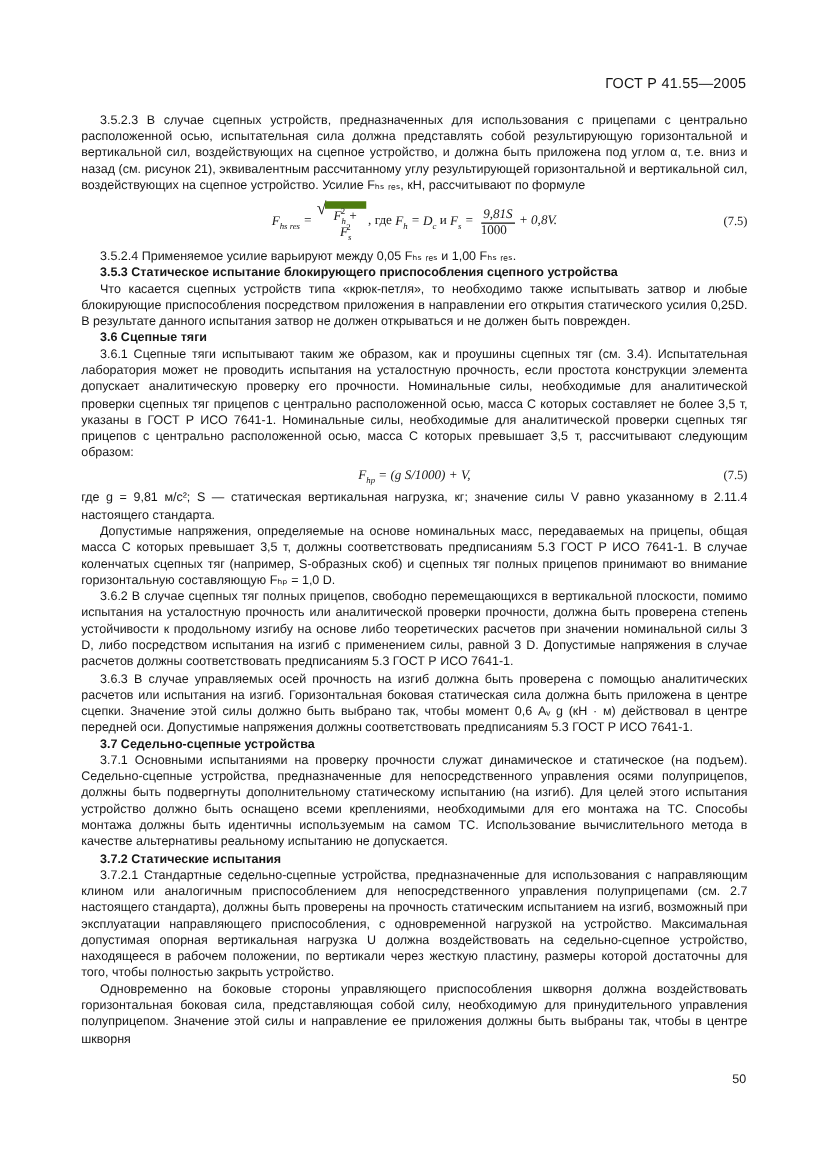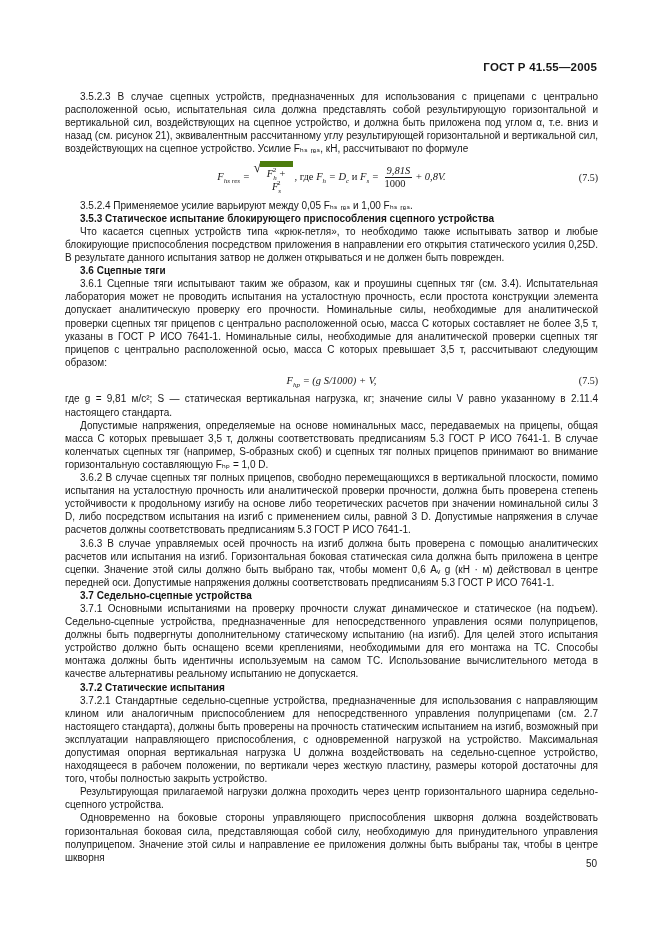--- a/index.html
+++ b/index.html
@@ -11,21 +11,21 @@
     color: #161616;
   }
   .page {
     position: relative;
     width: 661px; height: 936px;
     background: #ffffff;
   }
   .doc-header {
     position: absolute;
     top: 61px; right: 64px;
-    font-weight: bold;
+    font-weight: normal;
     font-size: 11.5px;
     letter-spacing: 0.2px;
   }
   .content {
     position: absolute;
     top: 90px; left: 65px;
     width: 533px;
     font-size: 10px;
     line-height: 13.1px;
     text-align: justify;
@@ -105,20 +105,19 @@
     </div>
 
     <p>где g = 9,81 м/с²; S — статическая вертикальная нагрузка, кг;  значение силы V равно указанному в 2.11.4 настоящего стандарта.</p>
     <p class="indent">Допустимые напряжения, определяемые на основе номинальных масс, передаваемых на прицепы, общая масса C которых превышает 3,5 т, должны соответствовать предписаниям 5.3 ГОСТ Р ИСО 7641-1. В случае коленчатых сцепных тяг (например, S-образных скоб) и сцепных тяг полных прицепов принимают во внимание горизонтальную составляющую Fₕₚ = 1,0 D.</p>
     <p class="indent">3.6.2  В случае сцепных тяг полных прицепов, свободно перемещающихся в вертикальной плоскости, помимо испытания на усталостную прочность или аналитической проверки прочности, должна быть проверена степень устойчивости к продольному изгибу на основе либо теоретических расчетов при значении номинальной силы 3 D, либо посредством испытания на изгиб с применением силы, равной 3 D. Допустимые напряжения в случае расчетов должны соответствовать предписаниям 5.3 ГОСТ Р ИСО 7641-1.</p>
     <p class="indent">3.6.3  В случае управляемых осей прочность на изгиб должна быть проверена с помощью аналитических расчетов или испытания на изгиб. Горизонтальная боковая статическая сила должна быть приложена в центре сцепки. Значение этой силы должно быть выбрано так, чтобы момент 0,6 Aᵥ g (кН · м) действовал в центре передней оси. Допустимые напряжения должны соответствовать предписаниям 5.3 ГОСТ Р ИСО 7641-1.</p>
     <p class="indent bold">3.7  Седельно-сцепные устройства</p>
     <p class="indent">3.7.1  Основными испытаниями на проверку прочности служат динамическое и статическое (на подъем). Седельно-сцепные устройства, предназначенные для непосредственного управления осями полуприцепов, должны быть подвергнуты дополнительному статическому испытанию (на изгиб). Для целей этого испытания устройство должно быть оснащено всеми креплениями, необходимыми для его монтажа на ТС. Способы монтажа должны быть идентичны используемым на самом ТС. Использование вычислительного метода в качестве альтернативы реальному испытанию не допускается.</p>
     <p class="indent bold">3.7.2  Статические испытания</p>
     <p class="indent">3.7.2.1  Стандартные седельно-сцепные устройства, предназначенные для использования с направляющим клином или аналогичным приспособлением для непосредственного управления полуприцепами (см. 2.7 настоящего стандарта), должны быть проверены на прочность статическим испытанием на изгиб, возможный при эксплуатации направляющего приспособления, с одновременной нагрузкой на устройство. Максимальная допустимая опорная вертикальная нагрузка U должна воздействовать на седельно-сцепное устройство, находящееся в рабочем положении, по вертикали через жесткую пластину, размеры которой достаточны для того, чтобы полностью закрыть устройство.</p>
-    <p class="indent">Результирующая прилагаемой нагрузки должна проходить через центр горизонтального шарнира седельно-сцепного устройства.</p>
     <p class="indent">Одновременно на боковые стороны управляющего приспособления шкворня должна воздействовать горизонтальная боковая сила, представляющая собой силу, необходимую для принудительного управления полуприцепом. Значение этой силы и направление ее приложения должны быть выбраны так, чтобы в центре шкворня</p>
 
   </div>
 
   <div class="pagenum">50</div>
 
 </div>
 
 </body></html>

